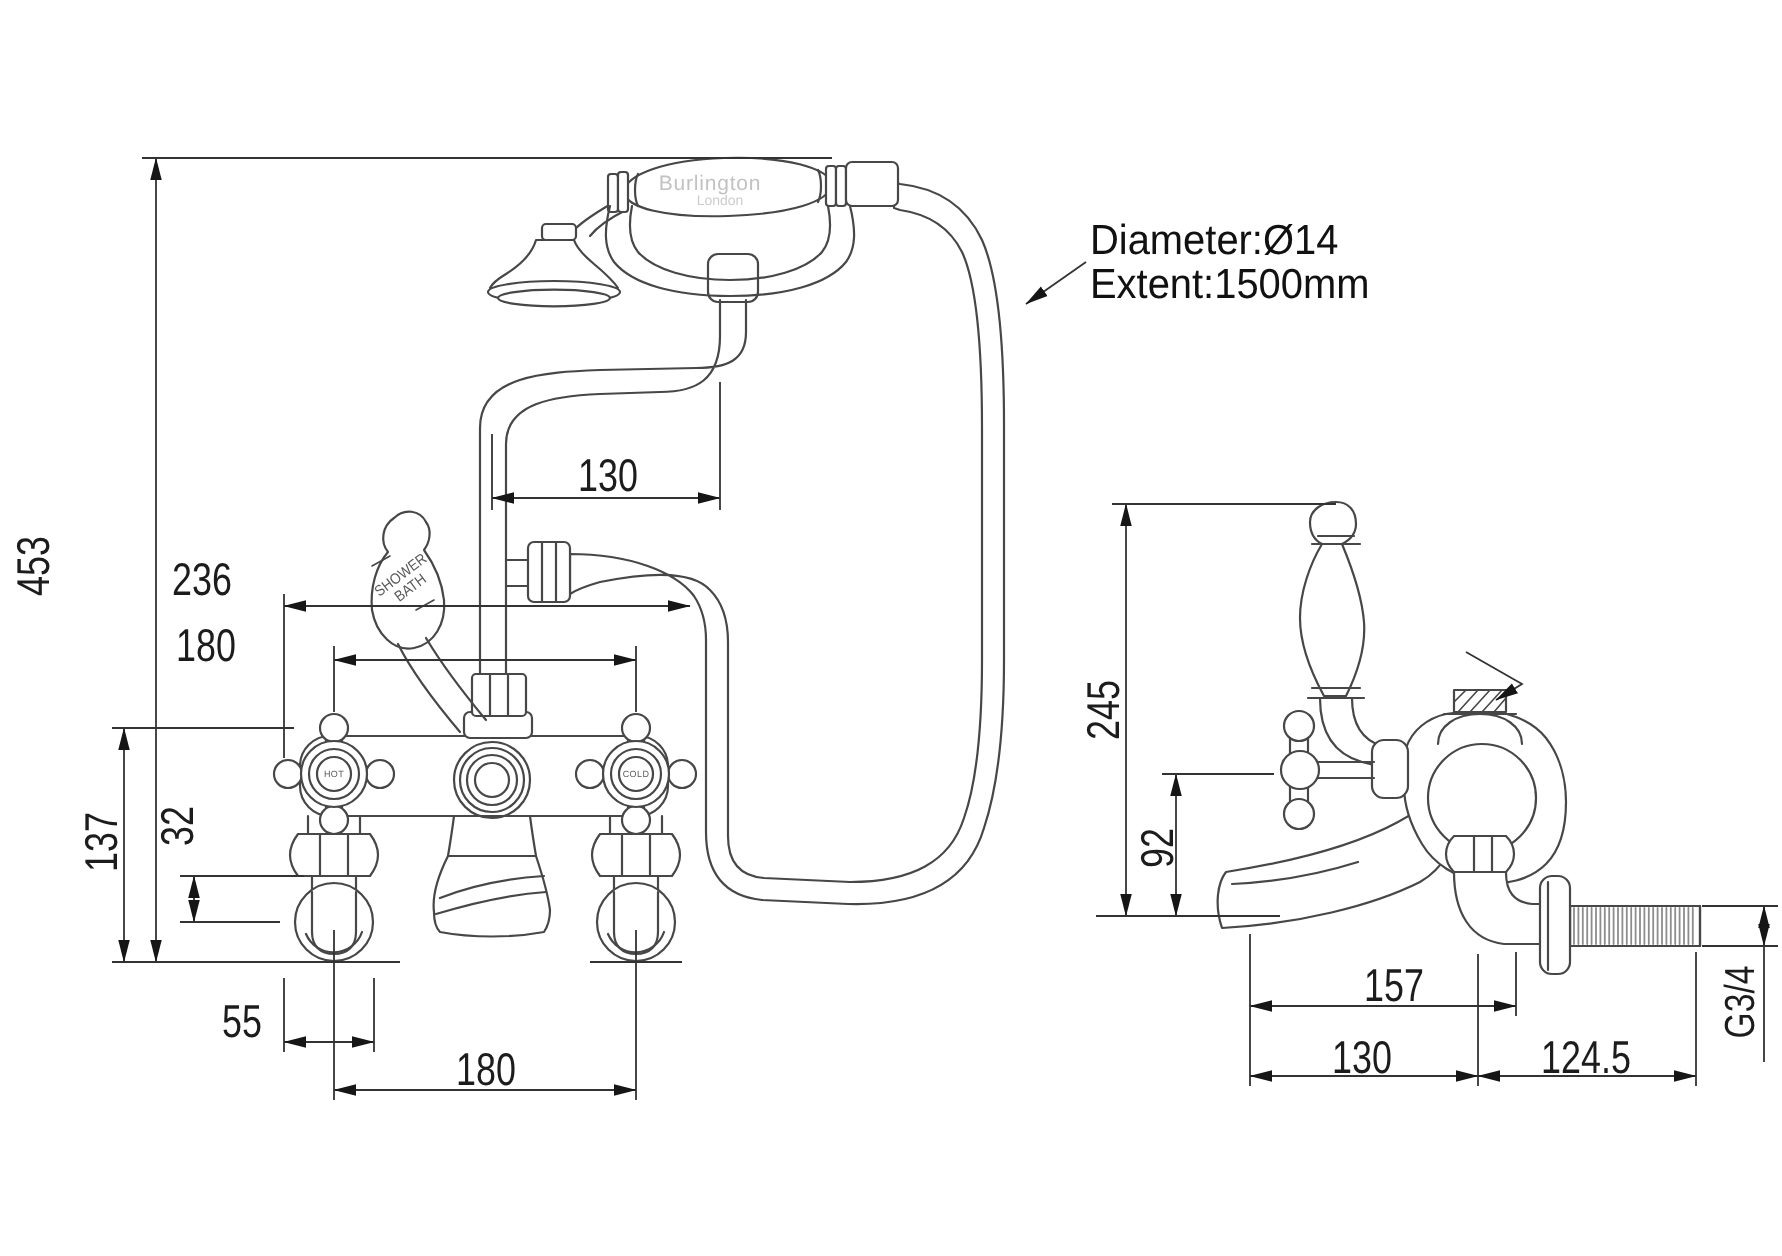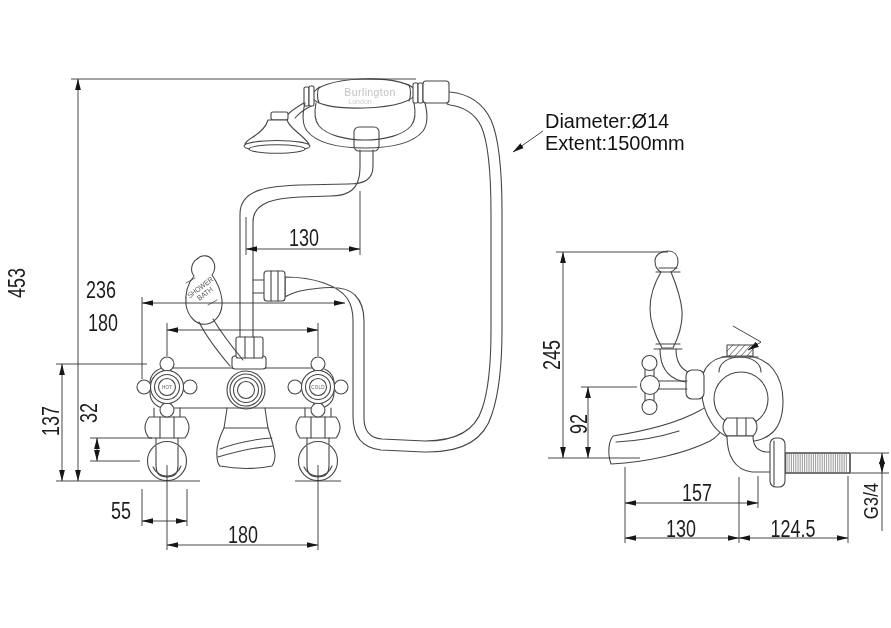--- a/index.html
+++ b/index.html
@@ -213,21 +213,21 @@
 <div class="note" style="left:545px;top:121px">Diameter:Ø14</div>
 <div class="note" style="left:545px;top:143px">Extent:1500mm</div>
 
 <div class="lbl dim" style="left:552px;top:355px;transform:translate(-50%,-50%) rotate(-90deg) scaleX(0.78)">245</div>
 <div class="lbl dim" style="left:579px;top:424px;transform:translate(-50%,-50%) rotate(-90deg) scaleX(0.78)">92</div>
 <div class="lbl dim" style="left:697px;top:493px">157</div>
 <div class="lbl dim" style="left:681px;top:529px">130</div>
 <div class="lbl dim" style="left:793px;top:529px">124.5</div>
 <div class="lbl dim" style="left:871px;top:501px;font-size:21px;transform:translate(-50%,-50%) rotate(-90deg) scaleX(0.8)">G3/4</div>
 
-<div class="brand" style="left:370px;top:92px">Burlington</div>
+<div class="brand" style="left:355px;top:92px">Burlington</div>
 <div class="brand-sub" style="left:360px;top:101px">London</div>
 
 <div class="lever-txt" style="left:203px;top:291px">
   <div>SHOWER</div>
   <div>BATH</div>
 </div>
 
 <div class="hub-txt" style="left:167px;top:387px">HOT</div>
 <div class="hub-txt" style="left:318px;top:387px">COLD</div>
 

